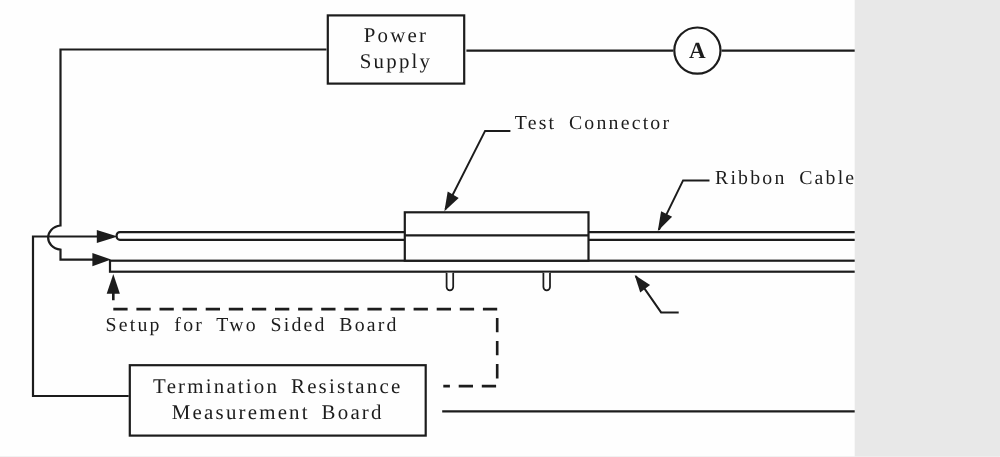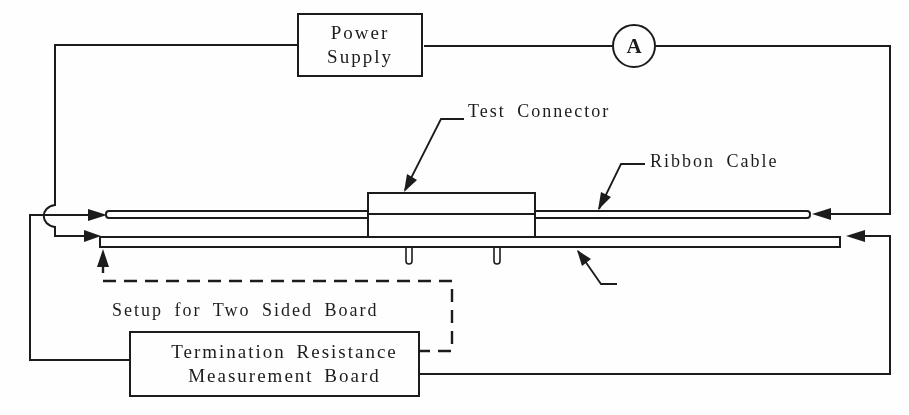--- a/index.html
+++ b/index.html
@@ -1,18 +1,18 @@
 <!DOCTYPE html>
 <html><head>
 <meta charset="utf-8">
 <style>
   html,body{margin:0;padding:0;background:#e8e8e8;}
   .stage{
     position:relative;
-    width:909px;height:415px;
+    width:777px;height:415px;
     background:#fefefe;
     font-family:"Liberation Serif", serif;
     color:#1c1c1c;
     overflow:hidden;
   }
   .stage svg{position:absolute;left:0;top:0;}
   .lbl{
     position:absolute;
     font-size:18px;
     letter-spacing:2px;
@@ -91,21 +91,21 @@
     <div>Supply</div>
   </div>
 
   <div class="ammeter-label">A</div>
 
   <div class="lbl" style="left:468px;top:100px;">Test Connector</div>
 
   <div class="lbl" style="left:650px;top:150px;">Ribbon Cable</div>
 
 
-  <div class="lbl" style="left:96px;top:299px;margin-left:16px;">Setup for Two Sided Board</div>
+  <div class="lbl" style="left:96px;top:284px;">Setup for Two Sided Board</div>
 
-  <div class="box" style="left:129px;top:331px;width:267px;height:62px;padding-left:20px;">
+  <div class="box" style="left:117px;top:331px;width:267px;height:62px;">
     <div>Termination Resistance</div>
     <div>Measurement Board</div>
   </div>
 
 
 </div>
 
 </body></html>

